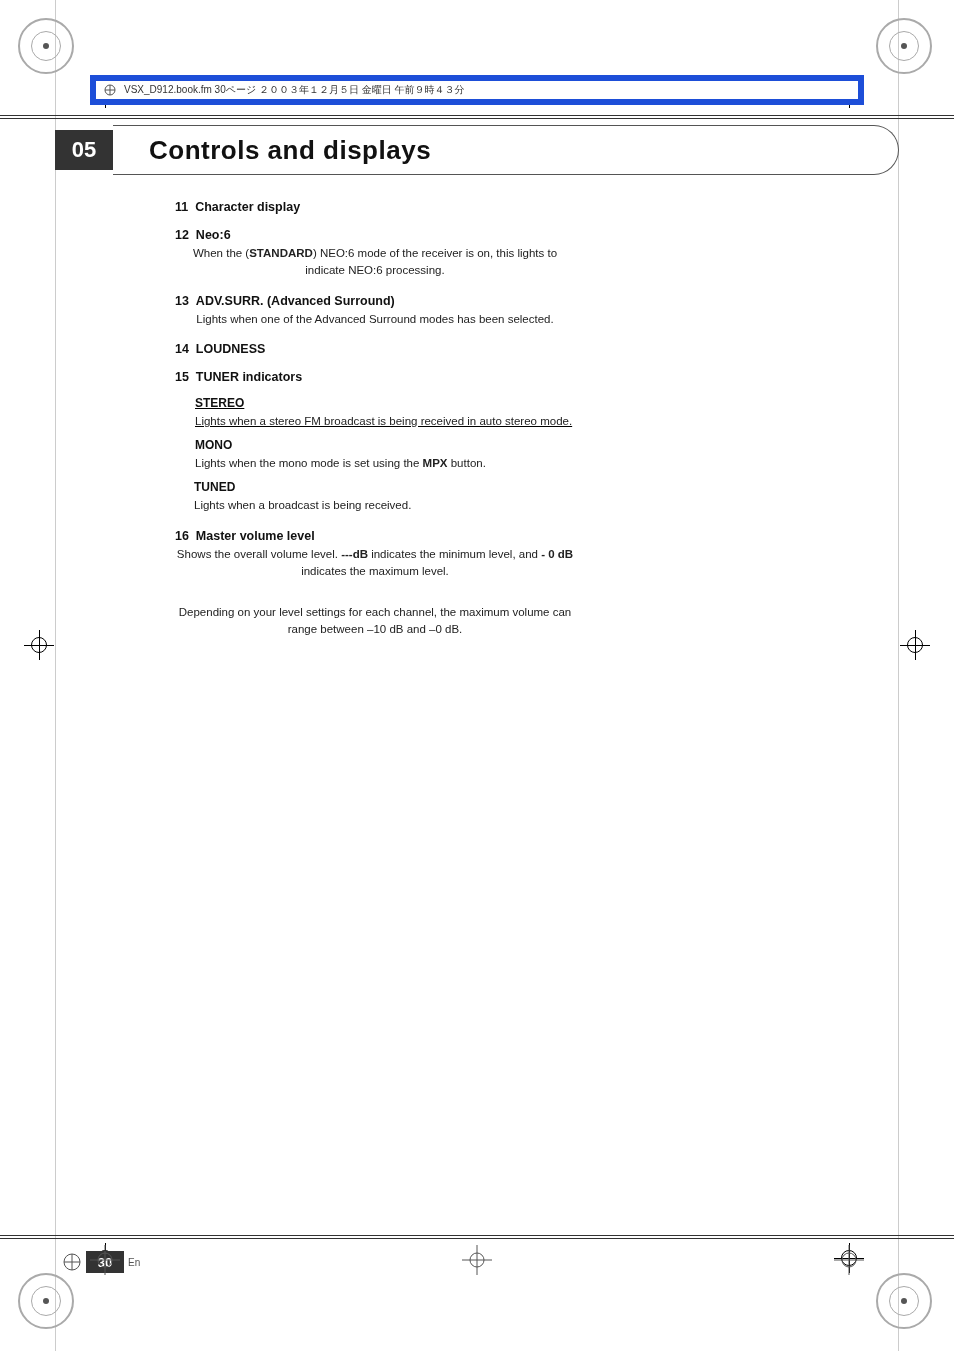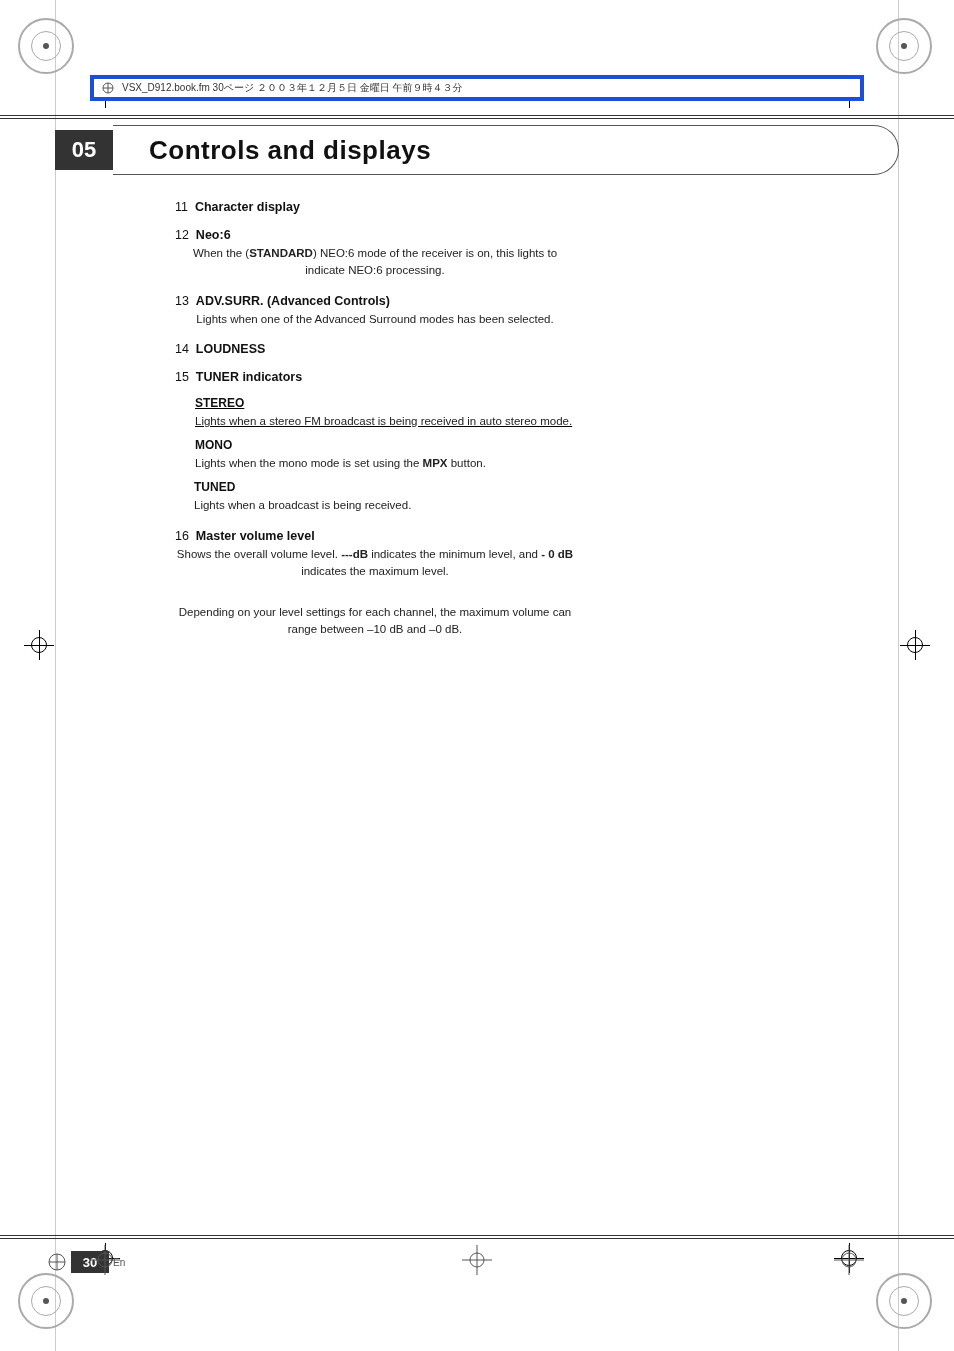--- a/index.html
+++ b/index.html
@@ -228,21 +228,21 @@
     .file-info-bar {
       position: absolute;
       top: 75px;
       left: 90px;
       right: 90px;
       font-size: 10px;
       color: #333;
       display: flex;
       align-items: center;
       gap: 8px;
-      border: 4px solid #1d4ed8;
+      border: 6px solid #1d4ed8;
       padding: 2px 8px;
       background: #fff;
     }
 
     
     .main-content {
       position: absolute;
       top: 200px;
       left: 175px;
       right: 100px;
@@ -254,21 +254,21 @@
     }
 
     .section-header {
       font-size: 12.5px;
       font-weight: bold;
       color: #111;
       margin-bottom: 3px;
     }
 
     .section-number {
-      font-weight: normal;
+      font-weight: bold;
     }
 
     .section-body {
       font-size: 11.5px;
       color: #222;
       line-height: 1.5;
       max-width: 400px;
       text-align: center;
     }
 
@@ -288,21 +288,21 @@
       font-size: 11.5px;
       color: #222;
       line-height: 1.5;
       max-width: 380px;
     }
 
     
     .page-number-area {
       position: absolute;
       bottom: 78px;
-      left: 47px;
+      left: 62px;
       display: flex;
       align-items: center;
       gap: 6px;
       margin-top: 24px;
     }
 
     .page-number-badge {
       background: #333;
       color: #fff;
       font-size: 13px;
@@ -437,21 +437,21 @@
     <div class="section-header">
       <span class="section-number">12</span>&nbsp;&nbsp;<span>Neo:6</span>
     </div>
     <div class="section-body">
       When the (<strong>STANDARD</strong>) NEO:6 mode of the receiver is on, this lights to indicate NEO:6 processing.
     </div>
   </div>
 
   <div class="section">
     <div class="section-header">
-      <span class="section-number">13</span>&nbsp;&nbsp;<strong>ADV.SURR. (Advanced Controls)</strong>
+      <span class="section-number">13</span>&nbsp;&nbsp;<strong>ADV.SURR. (Advanced Surround)</strong>
     </div>
     <div class="section-body">
       Lights when one of the Advanced Surround modes has been selected.
     </div>
   </div>
 
   <div class="section">
     <div class="section-header">
       <span class="section-number">14</span>&nbsp;&nbsp;<strong>LOUDNESS</strong>
     </div>

